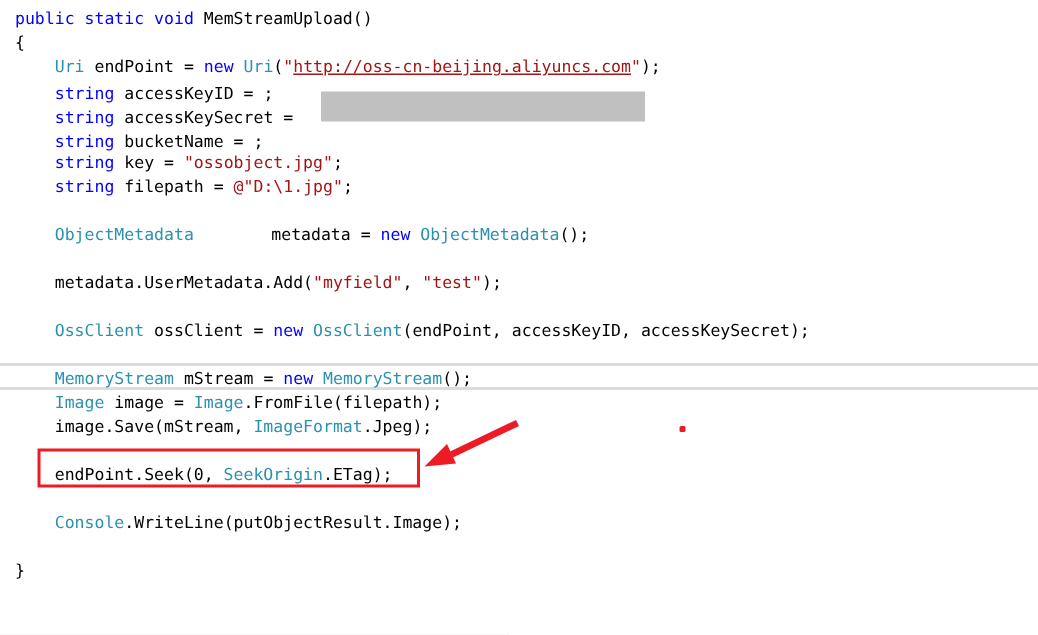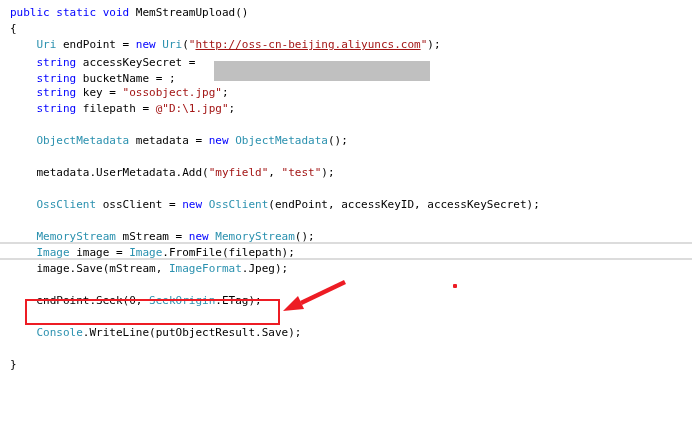--- a/index.html
+++ b/index.html
@@ -28,38 +28,39 @@
   #marker-dot{position:absolute;z-index:5;border-radius:1px;}
 </style>
 </head>
 <body>
 
 <div id="screen">
   <div id="code">
       <div class="line"><span style="color: rgb(0, 0, 255);">public static void</span><span style="color: rgb(0, 0, 0);"> MemStreamUpload()</span></div>
       <div class="line"><span style="color: rgb(0, 0, 0);">{</span></div>
       <div class="line"><span style="color: rgb(0, 0, 0);">    </span><span style="color: rgb(43, 145, 175);">Uri</span><span style="color: rgb(0, 0, 0);"> endPoint = </span><span style="color: rgb(0, 0, 255);">new</span><span style="color: rgb(0, 0, 0);"> </span><span style="color: rgb(43, 145, 175);">Uri</span><span style="color: rgb(0, 0, 0);">(</span><span style="color: rgb(163, 21, 21);">"</span><span style="color: rgb(163, 21, 21); text-decoration: underline;">http://oss-cn-beijing.aliyuncs.com</span><span style="color: rgb(163, 21, 21);">"</span><span style="color: rgb(0, 0, 0);">);</span></div>
+      <div class="line"><span style="color: rgb(0, 0, 0);">    </span><span style="color: rgb(0, 0, 255);">string</span><span style="color: rgb(0, 0, 0);"> accessKeyID = </span><span class="redact" style="width: 205px; height: 13px; background: rgb(192, 192, 192);"></span><span style="color: rgb(0, 0, 0);">;</span></div>
       <div class="line"><span style="color: rgb(0, 0, 0);">    </span><span style="color: rgb(0, 0, 255);">string</span><span style="color: rgb(0, 0, 0);"> accessKeySecret = </span><span class="redact" style="width: 9px; height: 13px; background: rgb(192, 192, 192);"></span></div>
       <div class="line"><span style="color: rgb(0, 0, 0);">    </span><span style="color: rgb(0, 0, 255);">string</span><span style="color: rgb(0, 0, 0);"> bucketName = </span><span class="redact" style="width: 69px; height: 13px; background: rgb(192, 192, 192);"></span><span style="color: rgb(0, 0, 0);">;</span></div>
       <div class="line"><span style="color: rgb(0, 0, 0);">    </span><span style="color: rgb(0, 0, 255);">string</span><span style="color: rgb(0, 0, 0);"> key = </span><span style="color: rgb(163, 21, 21);">"ossobject.jpg"</span><span style="color: rgb(0, 0, 0);">;</span></div>
       <div class="line"><span style="color: rgb(0, 0, 0);">    </span><span style="color: rgb(0, 0, 255);">string</span><span style="color: rgb(0, 0, 0);"> filepath = </span><span style="color: rgb(163, 21, 21);">@"D:\1.jpg"</span><span style="color: rgb(0, 0, 0);">;</span></div>
       <div class="line"></div>
-      <div class="line"><span style="color: rgb(0, 0, 0);">    </span><span style="color: rgb(43, 145, 175);">ObjectMetadata</span><span style="color: rgb(0, 0, 0);"> metadata = </span><span style="color: rgb(0, 0, 255);">new</span><span style="color: rgb(0, 0, 0);"> </span><span style="color: rgb(43, 145, 175);">ObjectMetadata</span><span style="color: rgb(0, 0, 0);">();</span></div>
+      <div class="line"><span style="color: rgb(0, 0, 0);">    </span><span style="color: rgb(43, 145, 175);">ObjectMetadata</span><span style="color: rgb(0, 0, 0); padding-left: 45px;"> metadata = </span><span style="color: rgb(0, 0, 255);">new</span><span style="color: rgb(0, 0, 0);"> </span><span style="color: rgb(43, 145, 175);">ObjectMetadata</span><span style="color: rgb(0, 0, 0);">();</span></div>
       <div class="line"><span style="color: rgb(0, 0, 0);">    </span></div>
       <div class="line"><span style="color: rgb(0, 0, 0);">    metadata.UserMetadata.Add(</span><span style="color: rgb(163, 21, 21);">"myfield"</span><span style="color: rgb(0, 0, 0);">, </span><span style="color: rgb(163, 21, 21);">"test"</span><span style="color: rgb(0, 0, 0);">);</span></div>
       <div class="line"></div>
       <div class="line"><span style="color: rgb(0, 0, 0);">    </span><span style="color: rgb(43, 145, 175);">OssClient</span><span style="color: rgb(0, 0, 0);"> ossClient = </span><span style="color: rgb(0, 0, 255);">new</span><span style="color: rgb(0, 0, 0);"> </span><span style="color: rgb(43, 145, 175);">OssClient</span><span style="color: rgb(0, 0, 0);">(endPoint, accessKeyID, accessKeySecret);</span></div>
       <div class="line"></div>
       <div class="line"><span style="color: rgb(0, 0, 0);">    </span><span style="color: rgb(43, 145, 175);">MemoryStream</span><span style="color: rgb(0, 0, 0);"> mStream = </span><span style="color: rgb(0, 0, 255);">new</span><span style="color: rgb(0, 0, 0);"> </span><span style="color: rgb(43, 145, 175);">MemoryStream</span><span style="color: rgb(0, 0, 0);">();</span></div>
       <div class="line"><span style="color: rgb(0, 0, 0);">    </span><span style="color: rgb(43, 145, 175);">Image</span><span style="color: rgb(0, 0, 0);"> image = </span><span style="color: rgb(43, 145, 175);">Image</span><span style="color: rgb(0, 0, 0);">.FromFile(filepath);</span></div>
       <div class="line"><span style="color: rgb(0, 0, 0);">    image.Save(mStream, </span><span style="color: rgb(43, 145, 175);">ImageFormat</span><span style="color: rgb(0, 0, 0);">.Jpeg);</span></div>
       <div class="line"></div>
       <div class="line"><span style="color: rgb(0, 0, 0);">    endPoint.Seek(0, </span><span style="color: rgb(43, 145, 175);">SeekOrigin</span><span style="color: rgb(0, 0, 0);">.ETag);</span></div>
       <div class="line"></div>
-      <div class="line"><span style="color: rgb(0, 0, 0);">    </span><span style="color: rgb(43, 145, 175);">Console</span><span style="color: rgb(0, 0, 0);">.WriteLine(putObjectResult.Save);</span></div>
+      <div class="line"><span style="color: rgb(0, 0, 0);">    </span><span style="color: rgb(43, 145, 175);">Console</span><span style="color: rgb(0, 0, 0);">.WriteLine(putObjectResult.Image);</span></div>
       <div class="line"></div>
       <div class="line"><span style="color: rgb(0, 0, 0);">}</span></div>
     </div>
   <div id="secret-block" style="left: 214px; top: 61px; width: 216px; height: 20px; background: rgb(192, 192, 192);"></div>
   <div id="hl-box" style="left: 25px; top: 299px; width: 255px; height: 26px; border-width: 2px; border-color: rgb(237, 28, 36);"></div>
   <svg id="arrow-svg" viewBox="0 0 692 423">
     <line id="arrow-shaft" x1="345" y1="282" x2="301" y2="303" stroke="#ed1c24" stroke-width="4.5"></line>
     <polygon id="arrow-head" points="283,311 304,309 298,296" fill="#ed1c24"></polygon>
   </svg>
   <div id="marker-dot" style="left: 453px; top: 284px; width: 4px; height: 4px; background: rgb(237, 28, 36);"></div>

